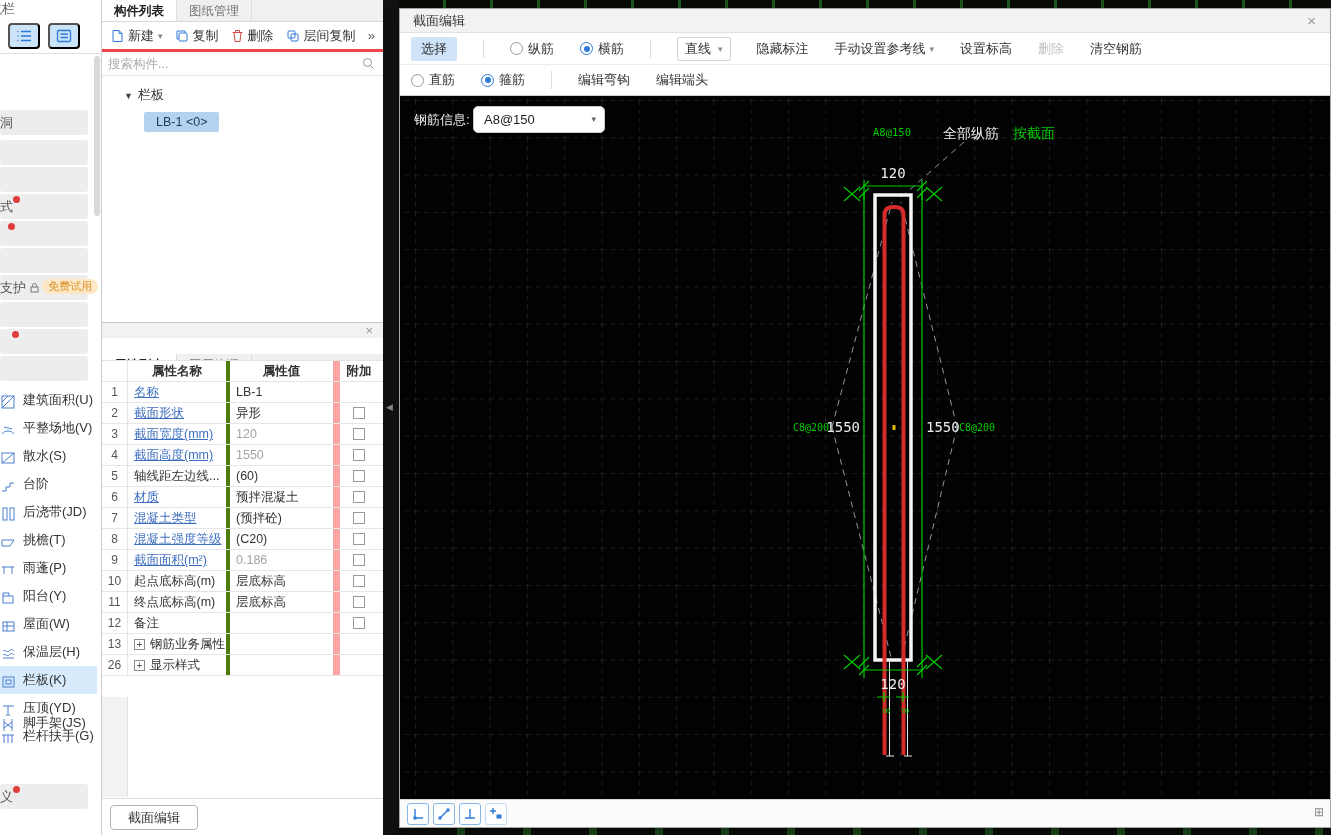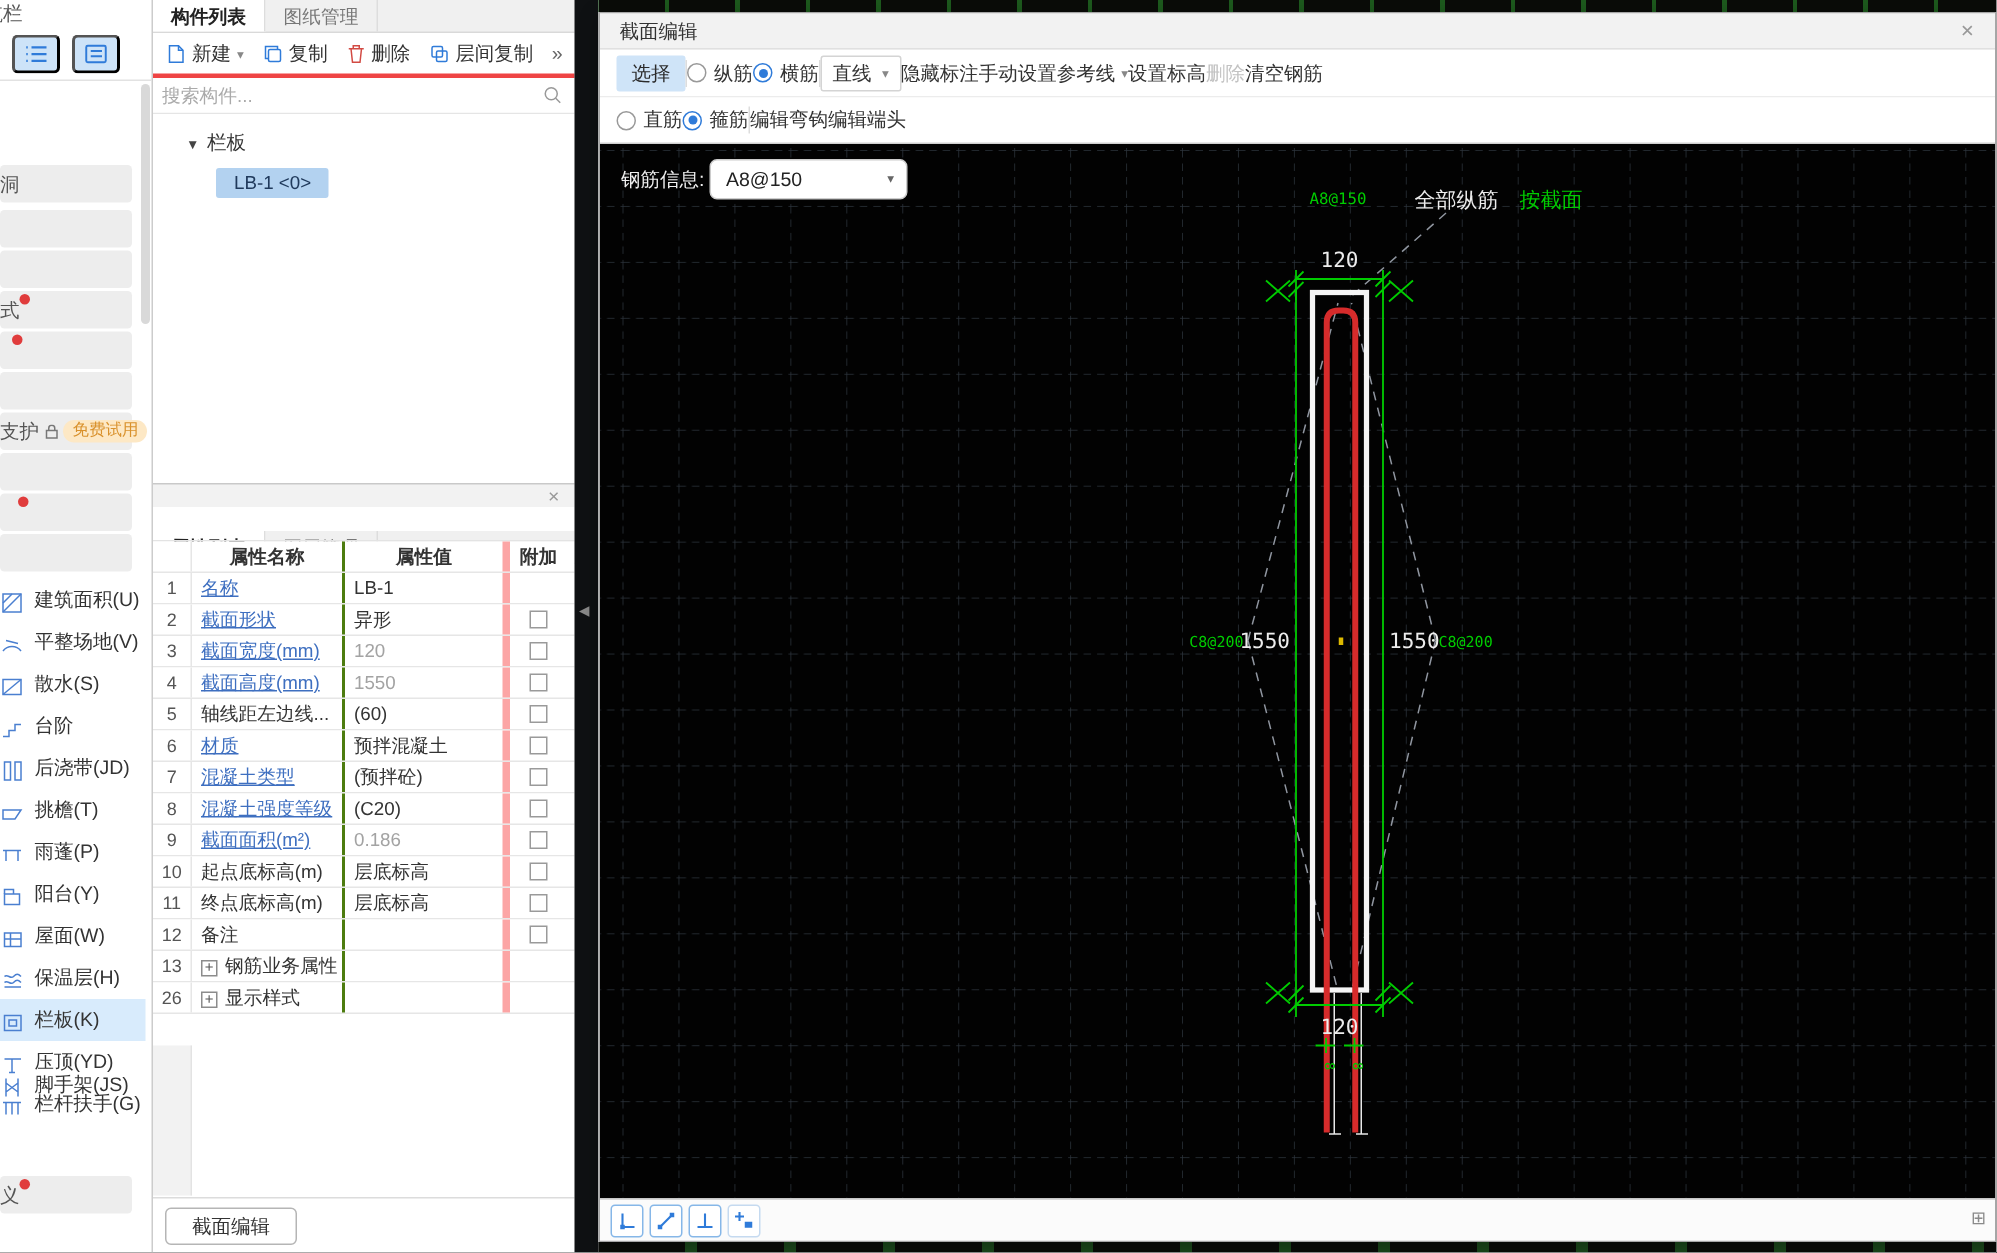--- a/index.html
+++ b/index.html
@@ -37,22 +37,22 @@
   .tgroup { margin-top:10px; padding-left:22px; font-size:13px; color:#333; }
   .tgroup .arrow { font-size:9px; color:#444; margin-right:5px; }
   .titem { display:inline-block; margin-left:42px; margin-top:8px; padding:3px 12px; background:#b3d2f0; border-radius:2px; font-size:12.5px; color:#203a5c; }
 
   .phead { position:absolute; top:322px; left:0; width:100%; height:16px; background:#f2f2f2; border-top:1px solid #c9c9c9; }
   .phead .x { position:absolute; right:10px; top:0; font-size:13px; line-height:16px; color:#999; }
   .ptabs { position:absolute; top:354px; left:0; width:100%; }
   .ptable { position:absolute; top:360px; left:0; width:281px; font-size:12.5px; border-top:1px solid #e3e3e3; }
   .prow { display:flex; height:21px; line-height:20px; border-bottom:1px solid #e6e6e6; background:#fff; }
   .c-no { width:26px; text-align:center; color:#555; border-right:1px solid #e6e6e6; font-size:12px; }
-  .c-name { width:102px; padding-left:6px; border-right:2px solid #4d7c0f; overflow:hidden; white-space:nowrap; color:#333; }
-  .c-val { width:110px; padding-left:6px; border-right:5px solid #fca5a5; color:#333; overflow:hidden; white-space:nowrap; }
+  .c-name { width:102px; padding-left:6px; border-right:4px solid #4d7c0f; overflow:hidden; white-space:nowrap; color:#333; }
+  .c-val { width:110px; padding-left:6px; border-right:7px solid #fca5a5; color:#333; overflow:hidden; white-space:nowrap; }
   .c-att { width:38px; display:flex; align-items:center; justify-content:center; }
   .hdr { font-weight:bold; }
   .hdr .c-name, .hdr .c-val, .hdr .c-att { text-align:center; padding-left:0; justify-content:center; color:#333; }
   .hdr .c-name, .hdr .c-val { display:flex; align-items:center; justify-content:center; }
   .link { color:#3e6fc0; text-decoration:underline; }
   .muted { color:#a3a3a3; }
   .cb { width:12px; height:12px; border:1px solid #9a9a9a; background:#fff; appearance:none; }
   .exp { display:inline-block; width:11px; height:11px; border:1px solid #8c8c8c; line-height:9px; text-align:center; font-size:10px; color:#555; margin-right:5px; background:#fff; }
   .numstrip { position:absolute; top:697px; left:0; width:26px; height:100px; background:#f2f2f2; border-right:1px solid #e3e3e3; }
   .btm-divider { position:absolute; top:798px; left:0; width:100%; border-top:1px solid #dcdcdc; }
@@ -65,21 +65,21 @@
   
   #topstrip { position:absolute; left:399px; top:0; width:932px; height:8px;
     background:repeating-linear-gradient(90deg,#0a0c08 0 44px,#1d5a1d 44px 47px); }
   #botstrip { position:absolute; left:399px; top:828px; width:932px; height:7px;
     background:repeating-linear-gradient(90deg,#0a0c08 0 58px,#1c4a1c 58px 66px); }
   #dialog { position:absolute; left:399px; top:8px; width:932px; height:820px; background:#fff;
     border:1px solid #a6a6a6; box-shadow:0 3px 12px rgba(0,0,0,.35); }
   .dtitle { position:relative; height:24px; background:#f2f2f2; border-bottom:1px solid #e0e0e0; }
   .dtitle .t { position:absolute; left:13px; line-height:24px; font-size:13px; color:#333; }
   .dtitle .x { position:absolute; right:14px; line-height:24px; font-size:15px; color:#999; }
-  .dtb { display:flex; align-items:center; padding:0 11px; gap:0; font-size:13px; color:#333; background:#fff; }
+  .dtb { display:flex; align-items:center; padding:0 11px; gap:26px; font-size:13px; color:#333; background:#fff; }
   .dtb1 { height:32px; border-bottom:1px solid #ececec; }
   .dtb2 { height:31px; border-bottom:1px solid #cfcfcf; }
   .sep { width:1px; height:18px; background:#ddd; }
   .sel-btn { background:#cfe4f8; padding:3px 10px; border-radius:2px; color:#2b2b2b; }
   .radio-group { display:flex; align-items:center; gap:5px; }
   .radio { width:13px; height:13px; border:1px solid #999; border-radius:50%; display:inline-block; position:relative; background:#fff; }
   .radio.sel { border-color:#2f7bd9; }
   .radio.sel::after { content:''; position:absolute; inset:2.5px; background:#2f7bd9; border-radius:50%; }
   .combo { border:1px solid #d4d4d4; border-radius:2px; padding:2px 7px; display:flex; align-items:center; gap:7px; background:#fff; }
   .disabled { color:#c2c2c2; }

